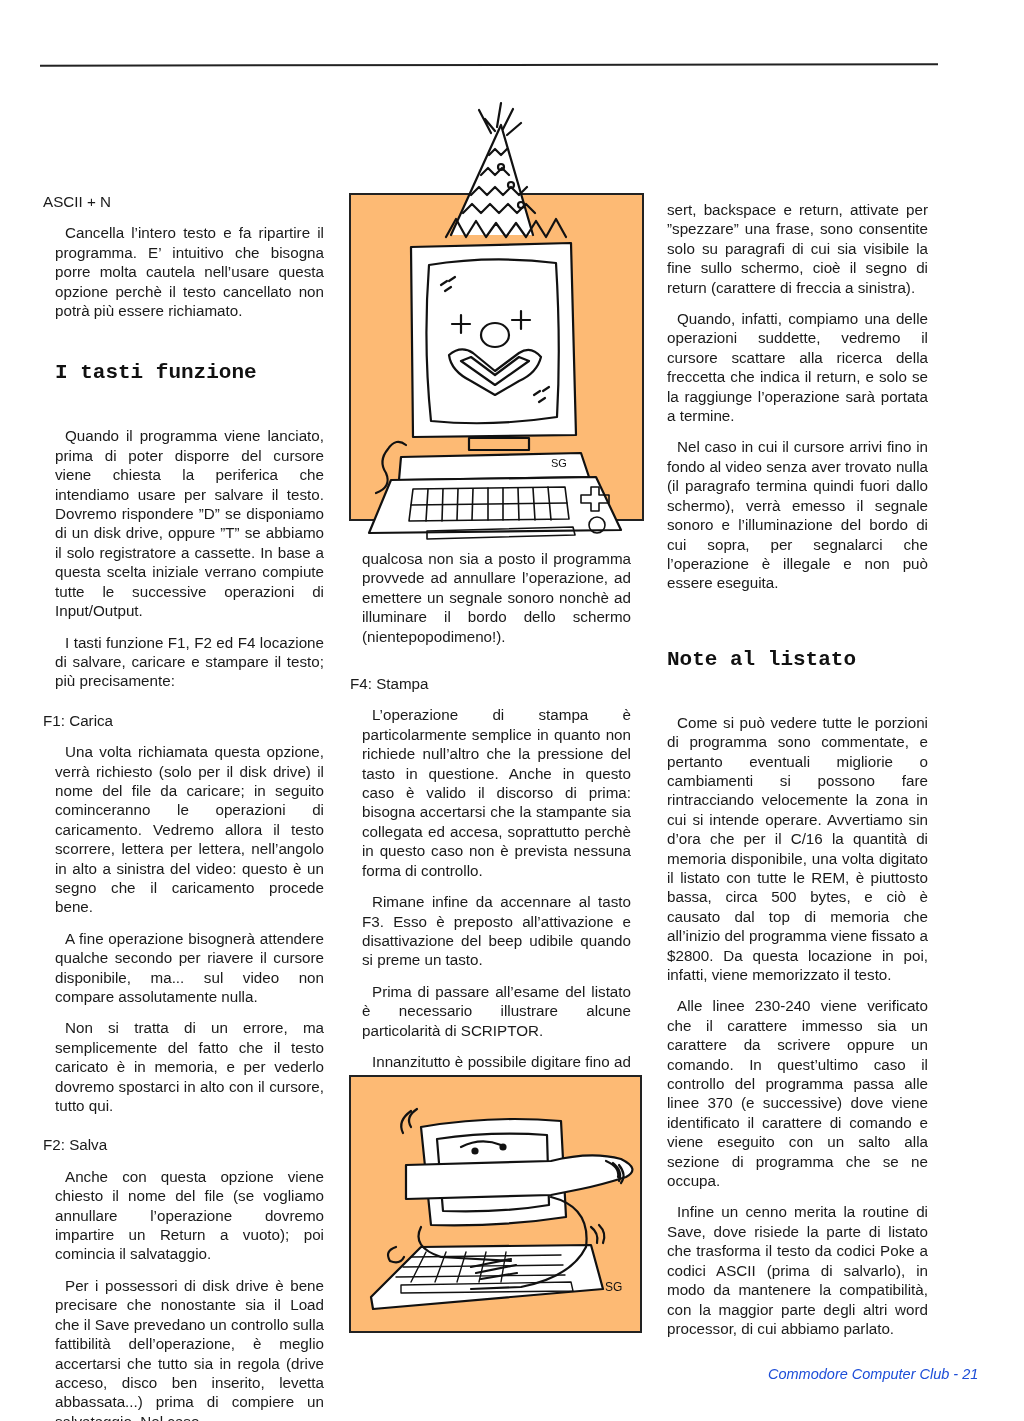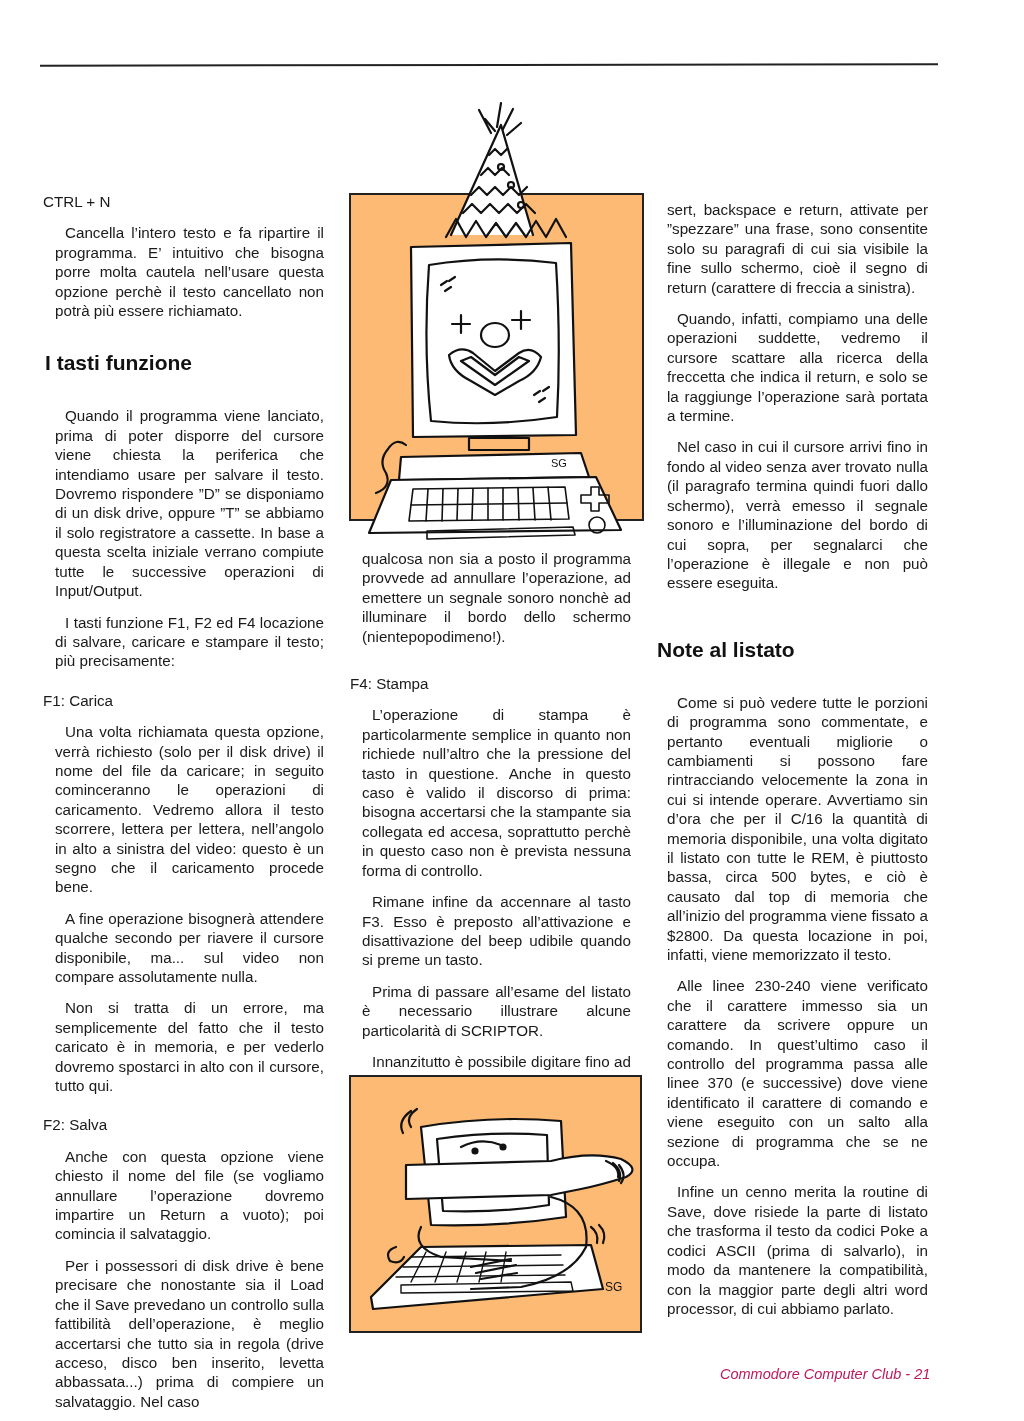--- a/index.html
+++ b/index.html
@@ -3,40 +3,40 @@
 <meta charset="utf-8">
 <style>
   html, body { margin: 0; padding: 0; background: #ffffff; }
   body { width: 1024px; height: 1421px; position: relative; overflow: hidden;
          font-family: "Liberation Sans", sans-serif; color: #1a1a1a; }
   .rule { position: absolute; left: 40px; top: 64px; width: 898px; height: 2px; background: #222; transform: rotate(-0.08deg); }
   .col { position: absolute; font-size: 15.2px; line-height: 19.4px; }
   .col p { margin: 12px; text-align: justify; text-indent: 10px; }
   .col p.noindent { text-indent: 0; }
   .col .label { margin: 0; text-indent: 0; }
-  .col h2 { margin: 2px; font-size: 21px; font-weight: bold; line-height: 26px; color: #111; }
+  .col h2 { margin: 12px; font-size: 21px; font-weight: bold; line-height: 26px; color: #111; font-family: Liberation Mono, monospace; }
   .c1 { left: 43px; top: 192px; width: 293px; }
   .c2 { left: 350px; top: 537px; width: 293px; }
   .c3 { left: 655px; top: 188px; width: 285px; }
   .gap-sm { height: 8px; }
   .gap-md { height: 16px; }
   .gap-lg { height: 30px; }
   .illus { position: absolute; border: 2px solid #222; background: #fdba74; }
   .illus1 { left: 349px; top: 193px; width: 291px; height: 324px; }
   .illus2 { left: 349px; top: 1075px; width: 289px; height: 254px; }
   .illus svg { position: absolute; overflow: visible; }
-  .footer { position: absolute; left: 720px; top: 1366px; font-size: 14.5px; font-style: italic; color: #be185d; }
+  .footer { position: absolute; left: 768px; top: 1366px; font-size: 14.5px; font-style: italic; color: #1d4ed8; }
 </style>
 </head>
 <body>
 
 <div class="rule"></div>
 
 <div class="col c1">
-  <div class="label">CTRL + N</div>
+  <div class="label">ASCII + N</div>
   <p>Cancella l’intero testo e fa ripartire il programma. E’ intuitivo che bisogna porre molta cautela nell’usare questa opzione perchè il testo cancellato non potrà più essere richiamato.</p>
   <div class="gap-md"></div>
   <h2>I tasti funzione</h2>
   <div class="gap-md"></div>
   <p>Quando il programma viene lanciato, prima di poter disporre del cursore viene chiesta la periferica che intendiamo usare per salvare il testo. Dovremo rispondere ”D” se disponiamo di un disk drive, oppure ”T” se abbiamo il solo registratore a cassette. In base a questa scelta iniziale verrano compiute tutte le successive operazioni di Input/Output.</p>
   <p>I tasti funzione F1, F2 ed F4 locazione di salvare, caricare e stampare il testo; più precisamente:</p>
   <div class="gap-sm"></div>
   <div class="label">F1: Carica</div>
   <p>Una volta richiamata questa opzione, verrà richiesto (solo per il disk drive) il nome del file da caricare; in seguito cominceranno le operazioni di caricamento. Vedremo allora il testo scorrere, lettera per lettera, nell’angolo in alto a sinistra del video: questo è un segno che il caricamento procede bene.</p>
   <p>A fine operazione bisognerà attendere qualche secondo per riavere il cursore disponibile, ma... sul video non compare assolutamente nulla.</p>

